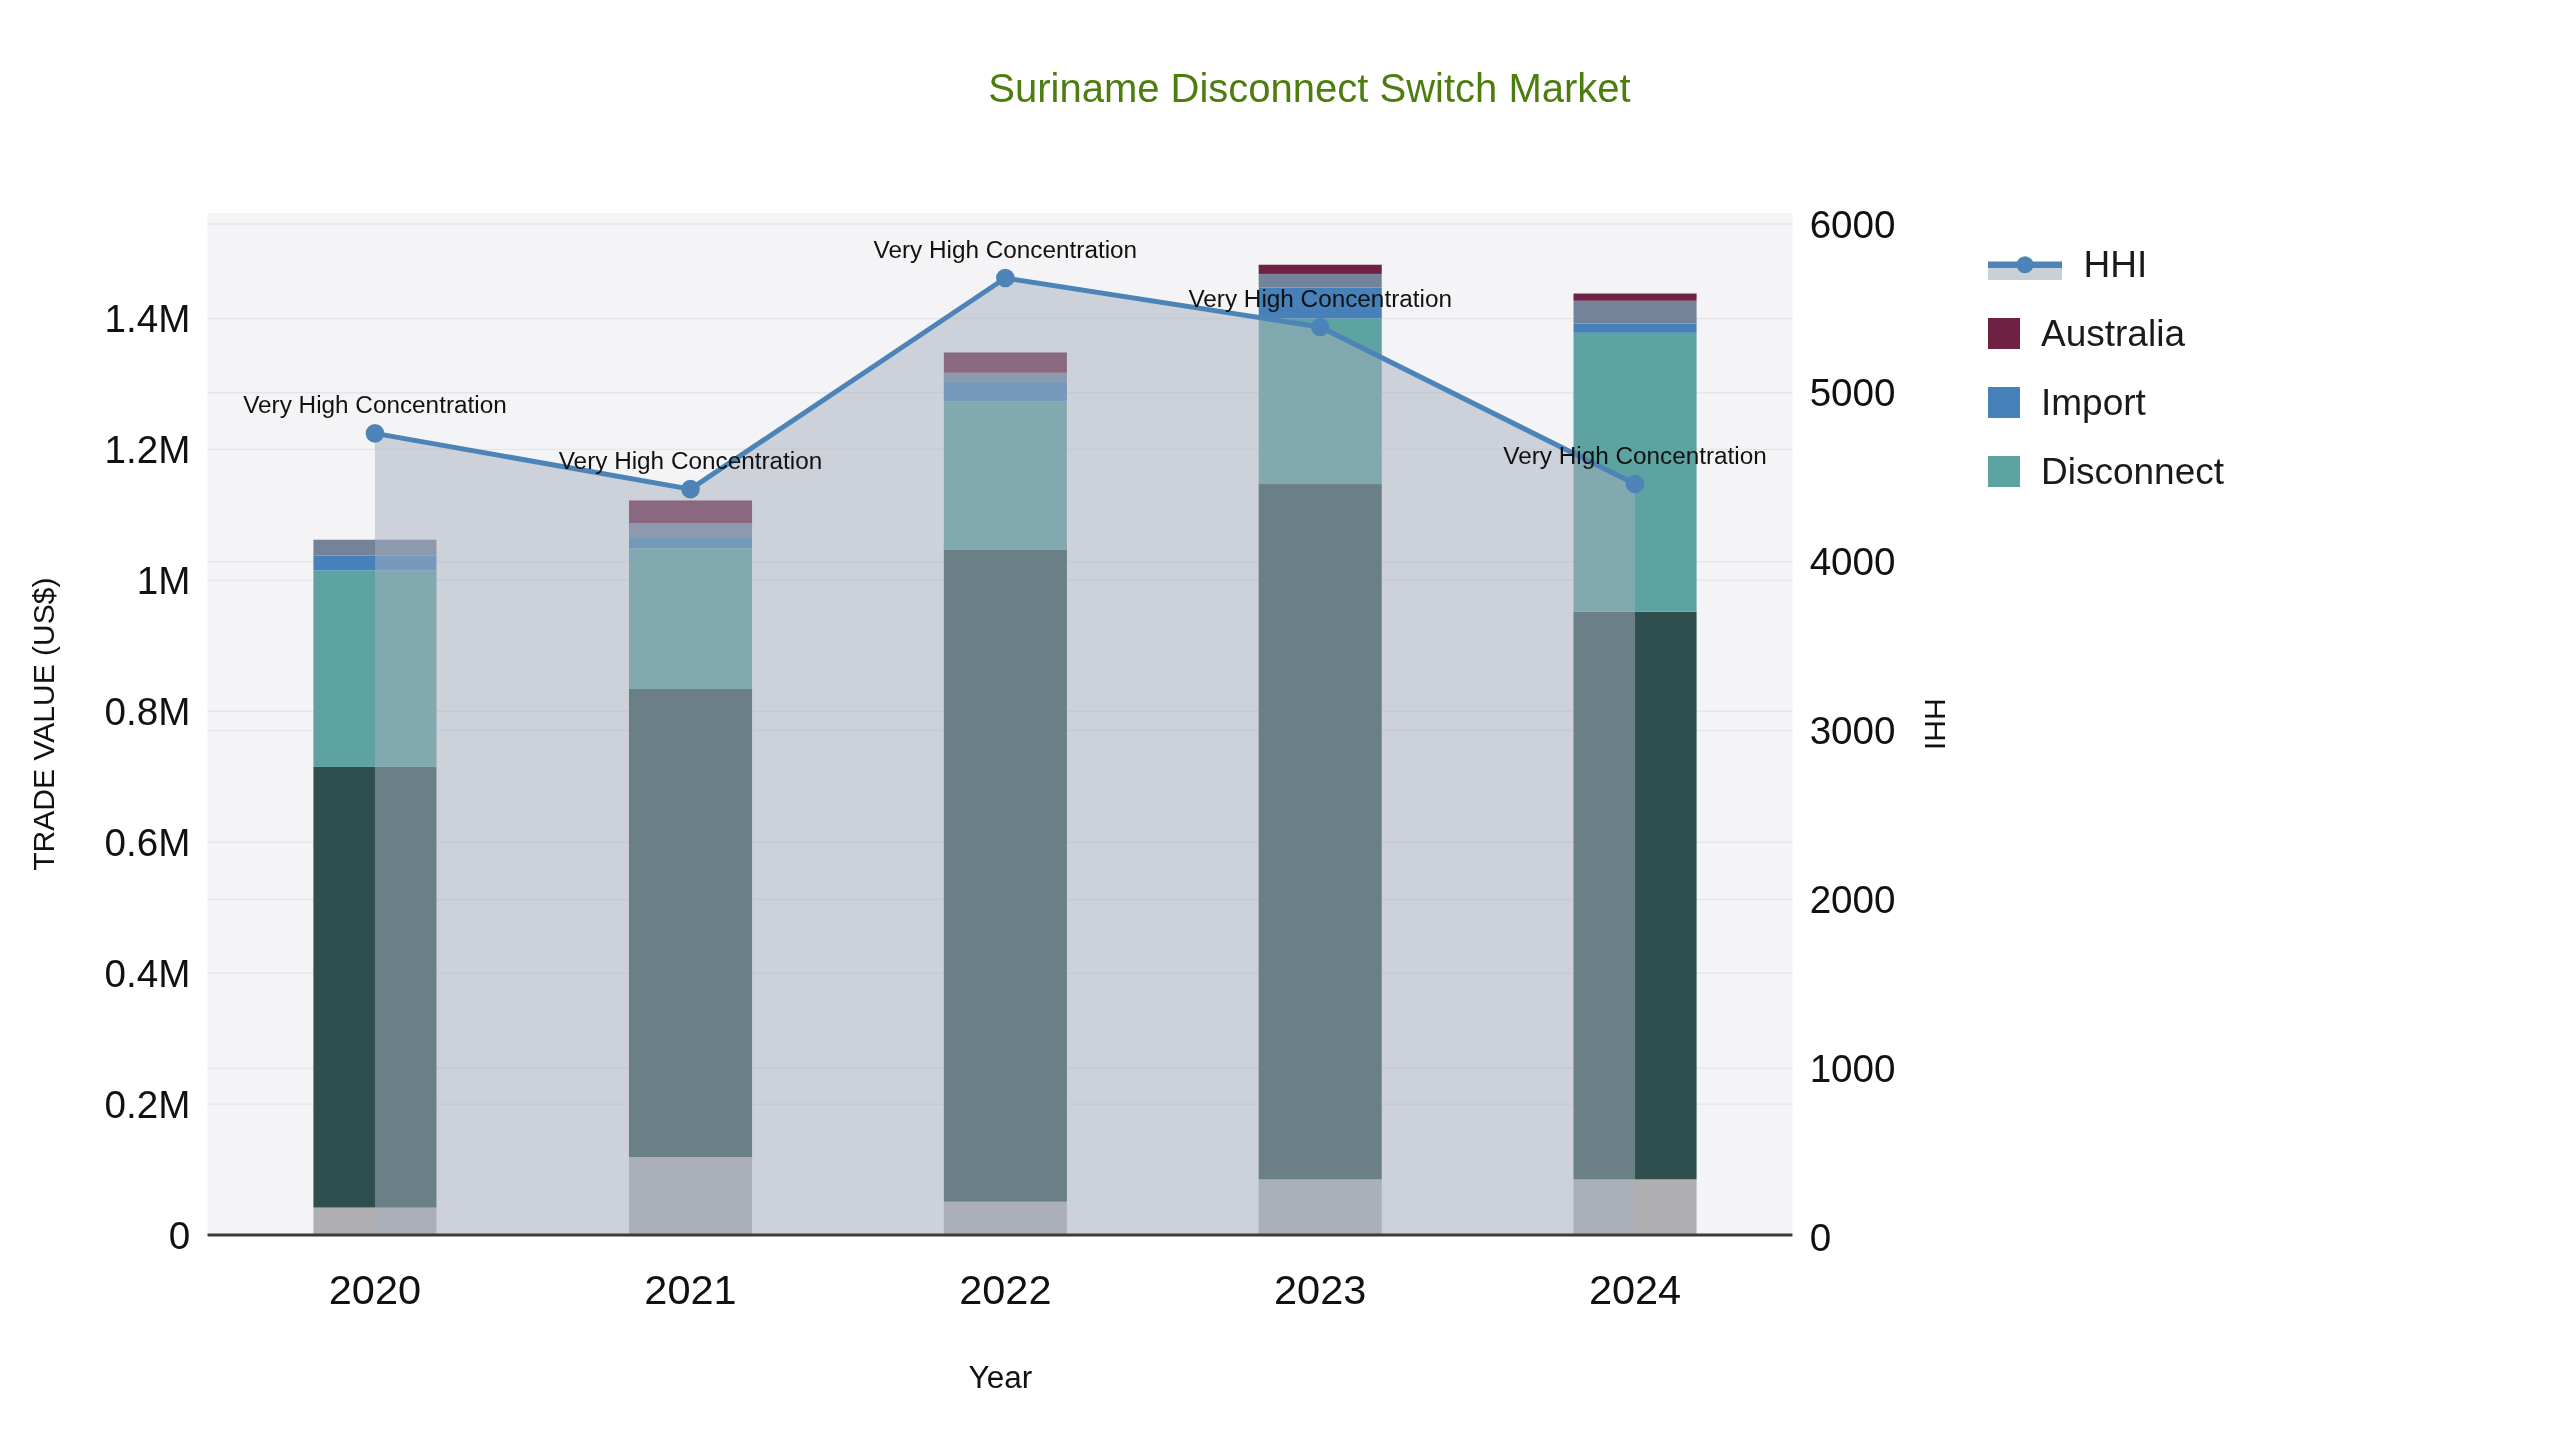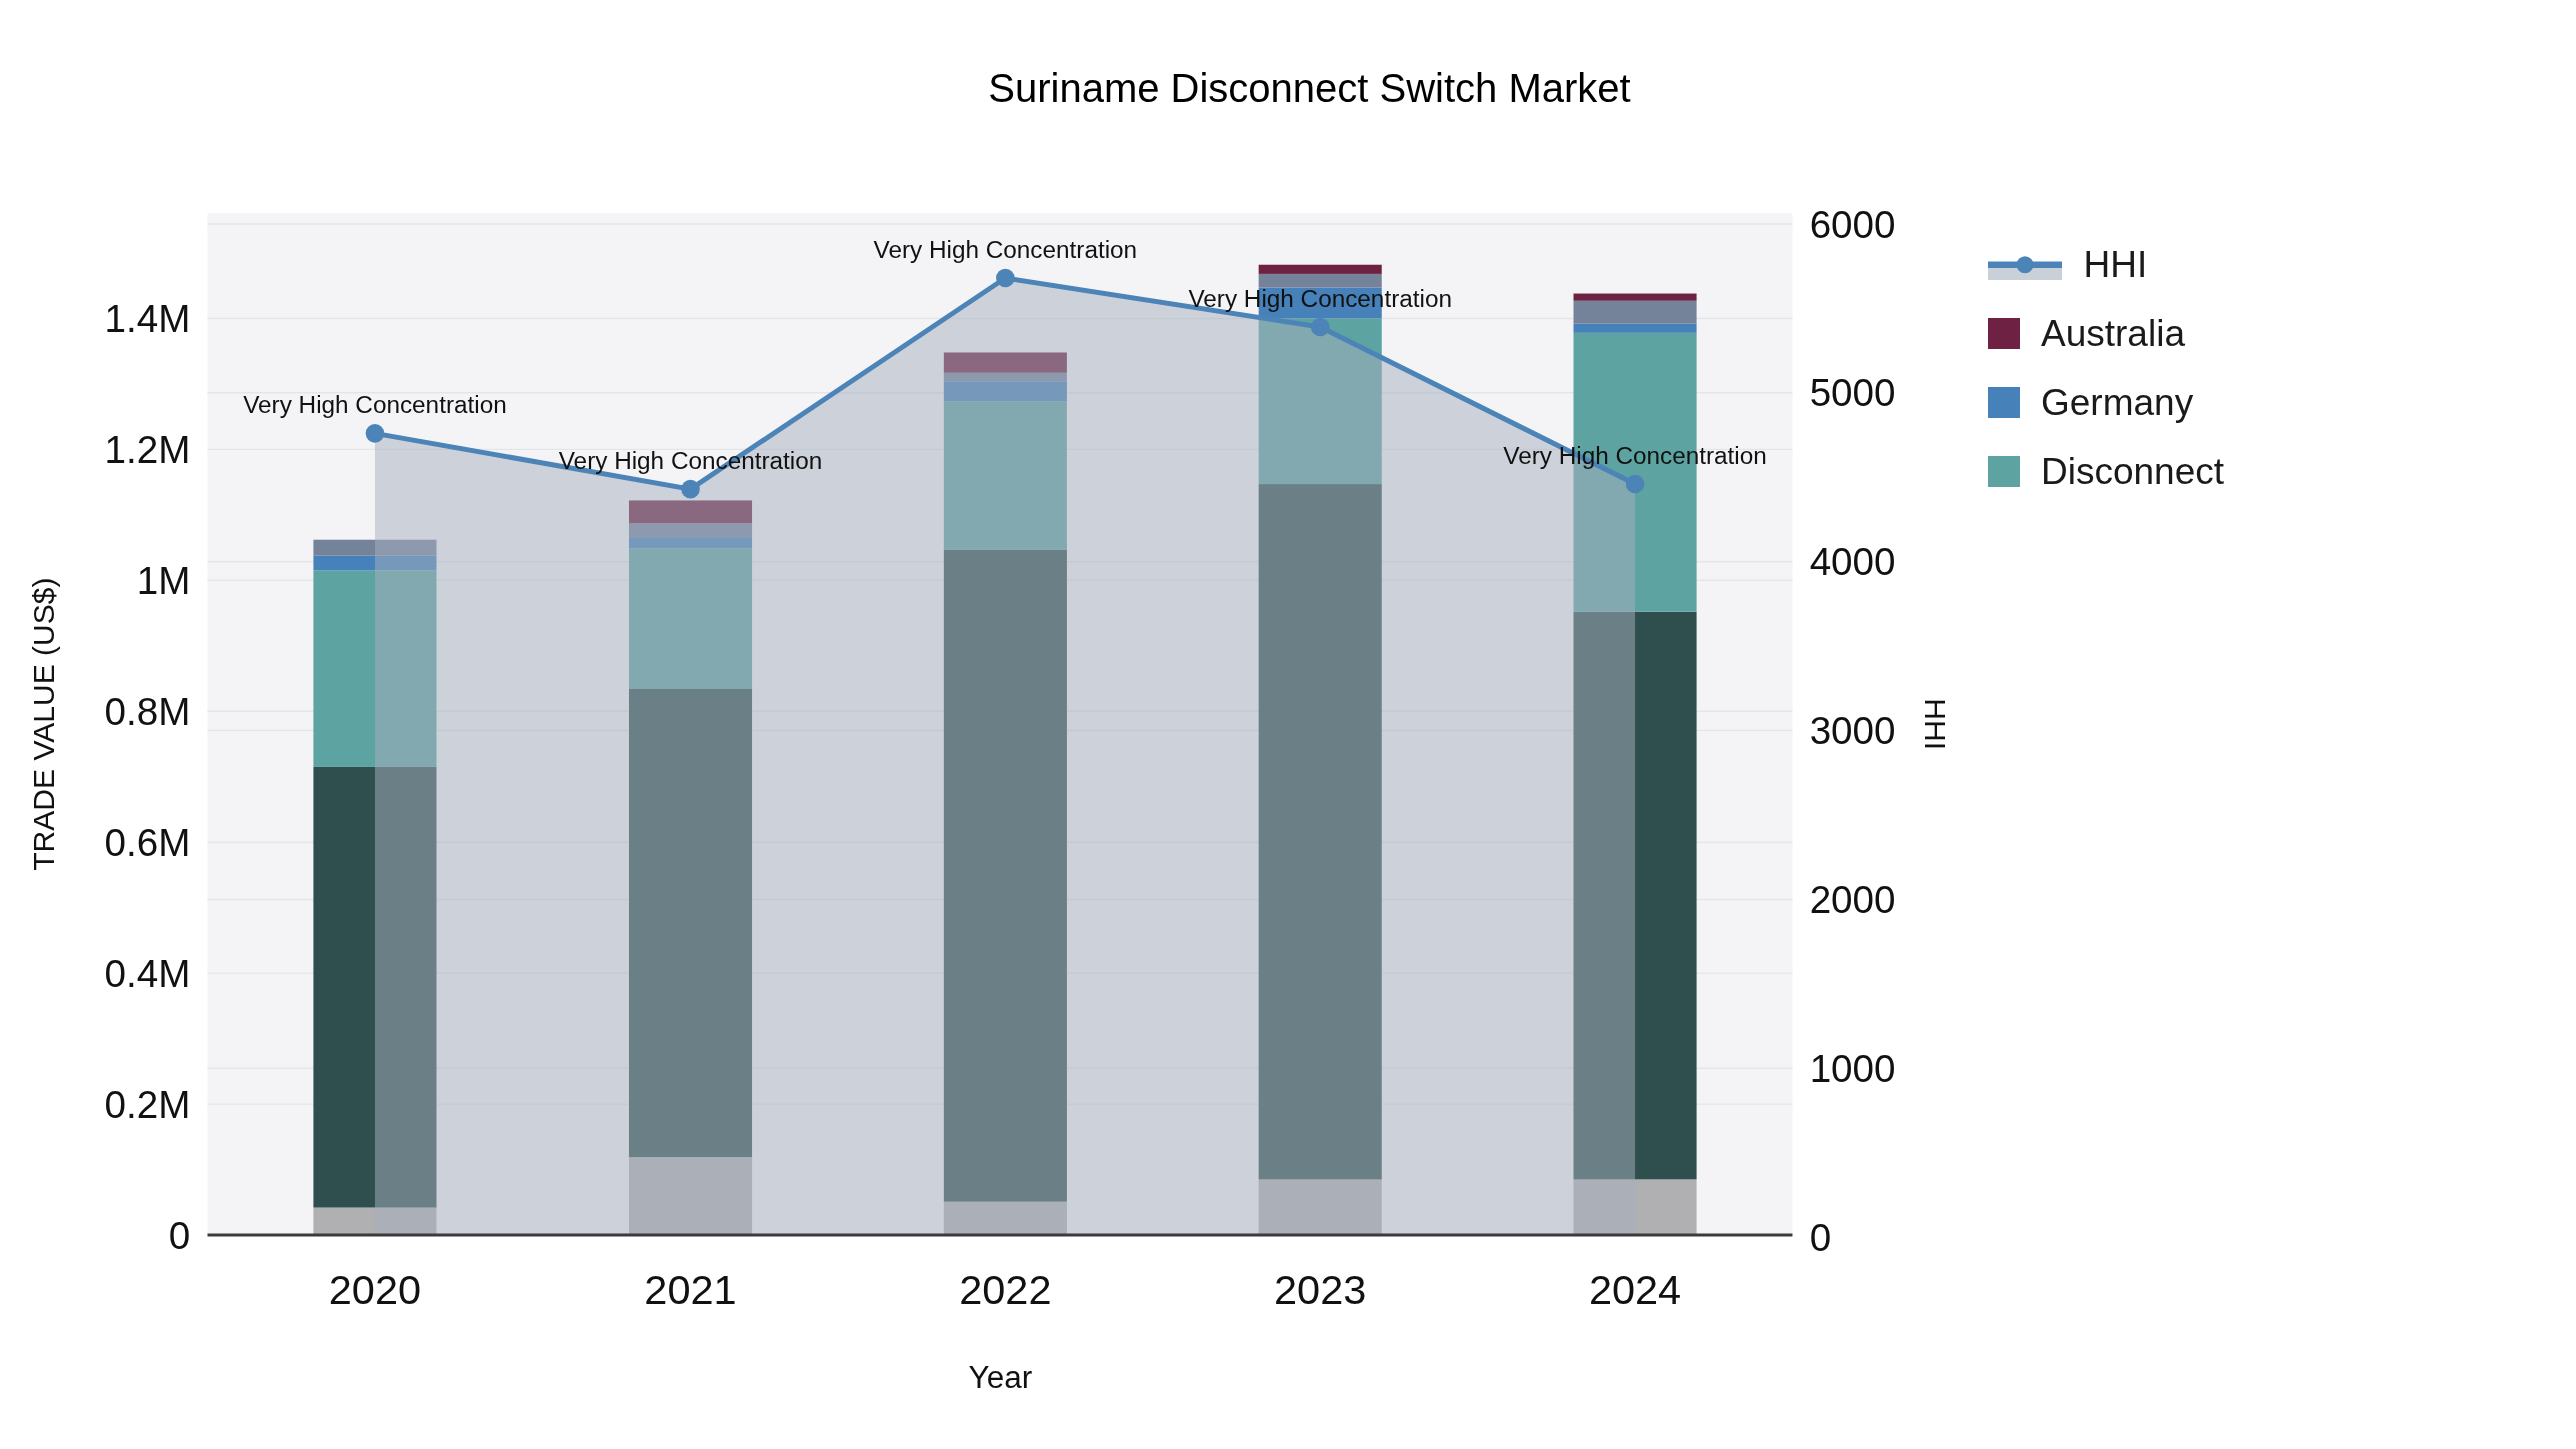--- a/index.html
+++ b/index.html
@@ -1,19 +1,19 @@
 <!DOCTYPE html>
 <html style="font-size:11.4px"><head>
 <meta charset="utf-8">
 <style>
   html,body{margin:0;padding:0;background:#ffffff;}
   .page{position:relative;width:2576px;height:1449px;background:#ffffff;
         font-family:"Liberation Sans",sans-serif;overflow:hidden;}
   .title-block{position:absolute;left:644px;top:56px;width:1331px;text-align:center;
-        color:#000000;font-size:40px;line-height:1.6;}
+        color:#4d7c0f;font-size:40px;line-height:1.6;}
   #chart-svg{position:absolute;left:0;top:0;}
   .legend{position:absolute;left:1988px;top:230px;display:flex;flex-direction:column;}
   .legend-item{display:flex;align-items:center;height:69px;cursor:pointer;}
   .legend-swatch{width:31.5px;height:31.5px;margin-right:21.5px;flex:0 0 auto;}
   .legend-label{font-size:37px;color:#1a1a1a;white-space:nowrap;}
   text{fill:#111111;}
 </style>
 </head>
 <body>
 
@@ -113,21 +113,21 @@
         <circle cx="52" cy="22" r="12" fill="#4d84b8"></circle>
       </svg>
       <span class="legend-label">HHI</span>
     </div>
     <div class="legend-item">
       <span class="legend-swatch" style="background: rgb(110, 33, 66);"></span>
       <span class="legend-label">Australia</span>
     </div>
     <div class="legend-item">
       <span class="legend-swatch" style="background: rgb(70, 129, 185);"></span>
-      <span class="legend-label">Germany</span>
+      <span class="legend-label">Import</span>
     </div>
     <div class="legend-item">
       <span class="legend-swatch" style="background: rgb(92, 163, 161);"></span>
       <span class="legend-label">Disconnect</span>
     </div>
   </div>
 
 </div>
 
 

